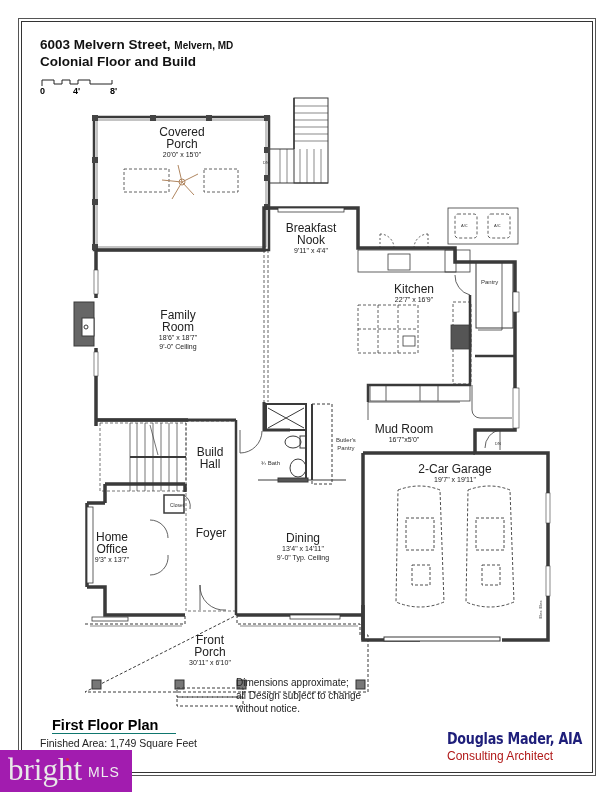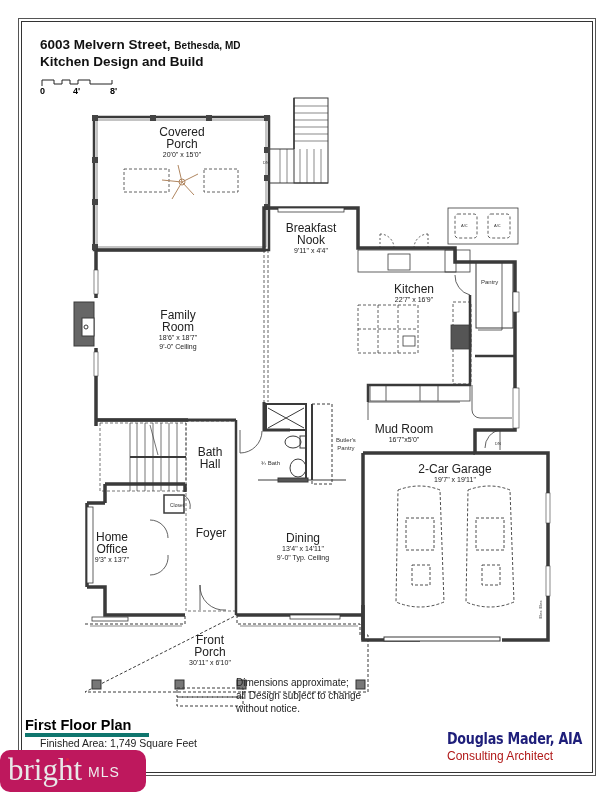--- a/index.html
+++ b/index.html
@@ -10,40 +10,40 @@
   .hdr .addr{font-weight:bold;font-size:13.5px;line-height:16px;}
   .hdr .addr small{font-size:10px;}
   .hdr .sub{font-weight:bold;font-size:13.5px;line-height:16px;}
   .scale{position:absolute;left:40px;top:74px;width:80px;height:24px;}
   .scale span{position:absolute;top:12px;font-size:9px;font-weight:bold;}
   svg.plan{position:absolute;left:0;top:0;}
   .lbl{position:absolute;text-align:center;color:#222;white-space:nowrap;transform:translateX(-50%);}
   .lbl .n{font-size:12px;line-height:12px;display:block;}
   .lbl .d{font-size:7px;line-height:9px;display:block;}
   .small{font-size:6px;position:absolute;color:#333;}
-  .footer-title{position:absolute;left:25px;top:717px;font-weight:bold;font-size:14.5px;border-bottom:4px solid #0f766e;padding-right:18px;}
+  .footer-title{position:absolute;left:52px;top:717px;font-weight:bold;font-size:14.5px;border-bottom:1px solid #0f766e;padding-right:18px;}
   .footer-area{position:absolute;left:40px;top:737px;font-size:10.5px;line-height:13px;color:#222;}
   .footer-note{position:absolute;left:236px;top:676px;font-size:10px;line-height:13px;color:#222;}
   .brand{position:absolute;left:447px;top:730px;}
   .brand .nm{font-weight:bold;font-size:15px;color:#1e1e7a;letter-spacing:-0.3px;font-family:"DejaVu Sans",sans-serif;transform:scaleX(0.85);transform-origin:left;display:block;}
   .brand .rl{font-size:12px;color:#b01818;display:block;margin-top:1px;}
-  .mls{position:absolute;left:0;top:750px;width:146px;height:42px;background:#be185d;color:#eee;border-radius:10px;}
+  .mls{position:absolute;left:0;top:750px;width:132px;height:42px;background:#a21caf;color:#eee;}
   .mls .b{position:absolute;left:8px;top:2px;font-family:"Liberation Serif",serif;font-size:31px;color:#e8e8e8;}
   .mls .m{position:absolute;left:88px;top:14px;font-size:14px;letter-spacing:1px;color:#eee;}
   .mls .dot{position:absolute;left:66px;top:8px;width:3px;height:3px;background:#d24;border-radius:50%;}
 </style>
 </head>
 <body>
 
 <div class="frame"></div>
 <div class="frame-inner"></div>
 
 <div class="hdr">
-  <div class="addr"><span>6003 Melvern Street,</span> <small>Bethesda, MD</small></div>
-  <div class="sub">Kitchen Design and Build</div>
+  <div class="addr"><span>6003 Melvern Street,</span> <small>Melvern, MD</small></div>
+  <div class="sub">Colonial Floor and Build</div>
 </div>
 
 <div class="scale">
   <svg width="80" height="12">
     <path d="M2 10 V4 H14 V8 H22 V4 H30 V8 H38 V4 H50 V8 H72 V4" fill="none" stroke="#222" stroke-width="1"></path>
   </svg>
   <span style="left:0">0</span>
   <span style="left:33px">4'</span>
   <span style="left:70px">8'</span>
 </div>
@@ -261,21 +261,21 @@
   <span class="n">Family</span>
   <span class="n">Room</span>
   <span class="d">18'6" x 18'7"</span>
   <span class="d">9'-0" Ceiling</span>
 </div>
 <div class="lbl" style="left:404px;top:423px">
   <span class="n">Mud Room</span>
   <span class="d">16'7"x5'0"</span>
 </div>
 <div class="lbl" style="left:210px;top:446px">
-  <span class="n">Bath</span>
+  <span class="n">Build</span>
   <span class="n">Hall</span>
 </div>
 <div class="small" style="left:261px;top:460px">¾ Bath</div>
 <div class="small" style="left:336px;top:436px;text-align:center;line-height:8px">
   <span>Butler's</span><br>
   <span>Pantry</span>
 </div>
 <div class="lbl" style="left:455px;top:463px">
   <span class="n">2-Car Garage</span>
   <span class="d">19'7" x 19'11"</span>

